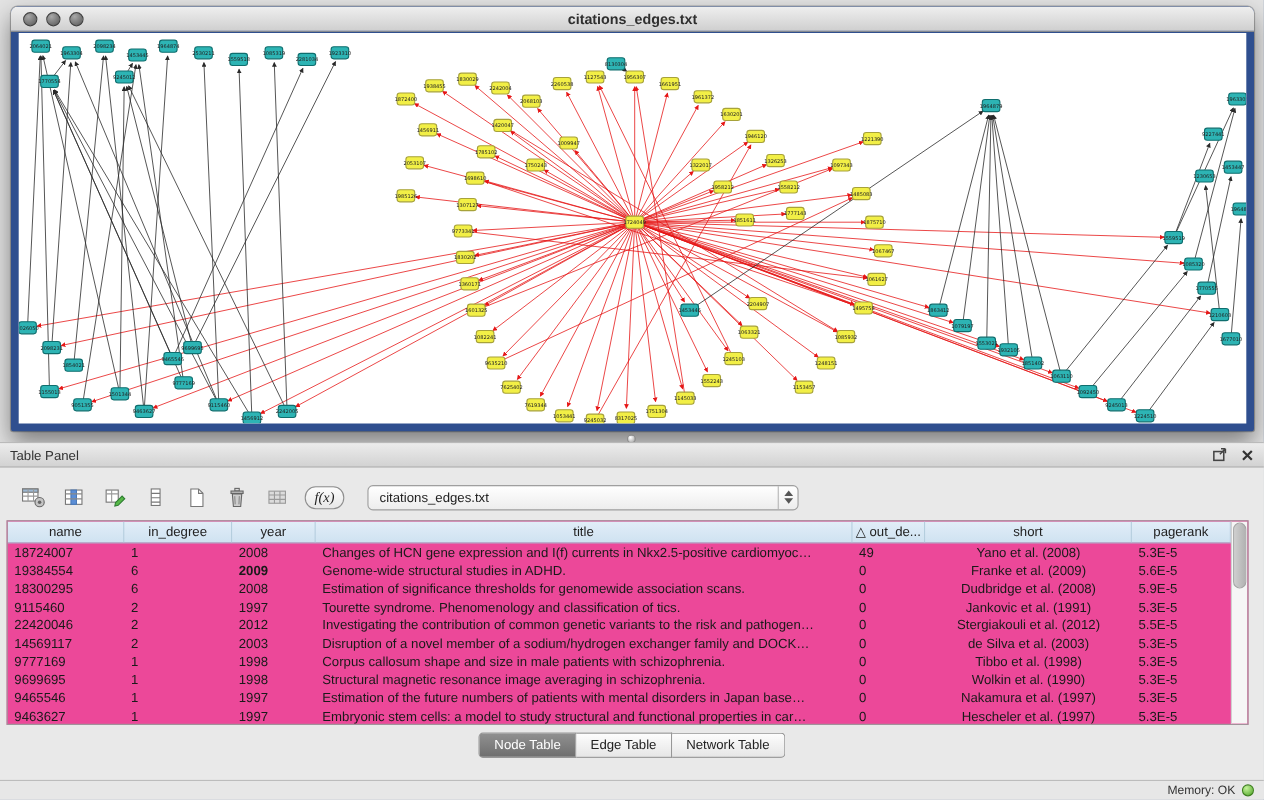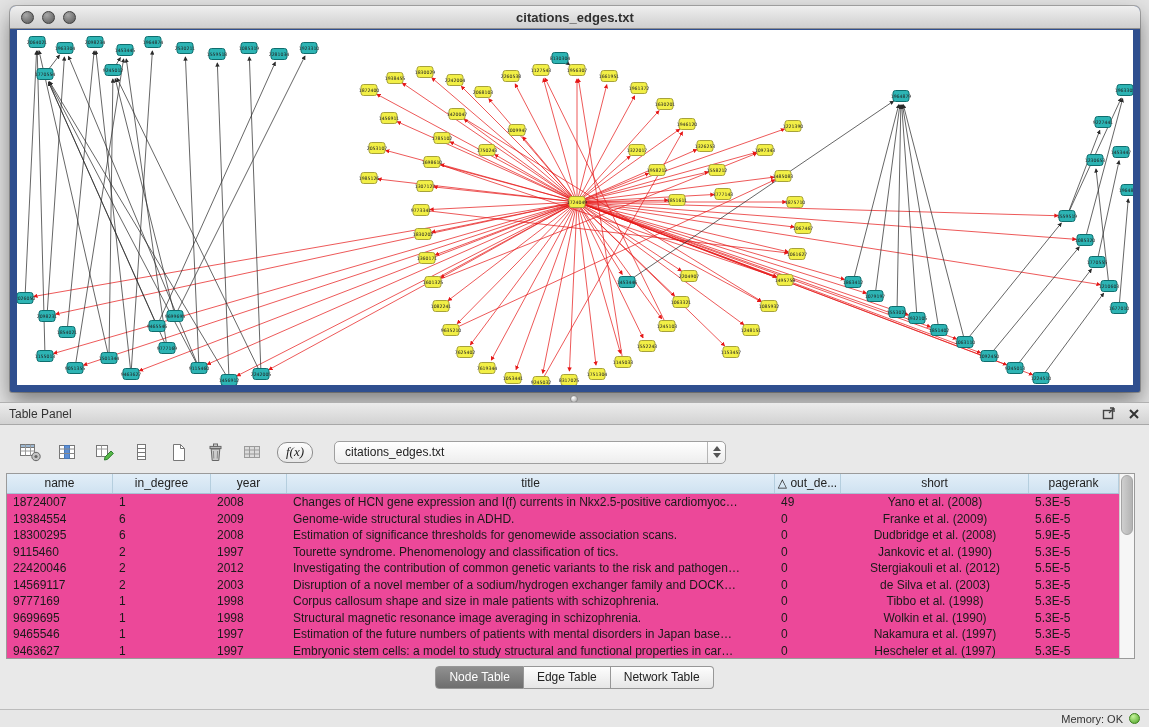--- a/index.html
+++ b/index.html
@@ -732,42 +732,42 @@
             <div class="td" style="width: 98px;">1</div>
             <div class="td" style="width: 76px;">2008</div>
             <div class="td" style="width: 488px;">Changes of HCN gene expression and I(f) currents in Nkx2.5-positive cardiomyoc…</div>
             <div class="td" style="width: 66px;">49</div>
             <div class="td c" style="width: 188px;">Yano et al. (2008)</div>
             <div class="td" style="width: 90px;">5.3E-5</div>
           </div>
           <div class="tr">
             <div class="td" style="width: 106px;">19384554</div>
             <div class="td" style="width: 98px;">6</div>
-            <div class="td" style="width: 76px;">2009</div>
+            <div class="td" style="width: 76px; font-weight: bold;">2009</div>
             <div class="td" style="width: 488px;">Genome-wide structural studies in ADHD.</div>
             <div class="td" style="width: 66px;">0</div>
             <div class="td c" style="width: 188px;">Franke et al. (2009)</div>
             <div class="td" style="width: 90px;">5.6E-5</div>
           </div>
           <div class="tr">
             <div class="td" style="width: 106px;">18300295</div>
             <div class="td" style="width: 98px;">6</div>
             <div class="td" style="width: 76px;">2008</div>
             <div class="td" style="width: 488px;">Estimation of significance thresholds for genomewide association scans.</div>
             <div class="td" style="width: 66px;">0</div>
             <div class="td c" style="width: 188px;">Dudbridge et al. (2008)</div>
             <div class="td" style="width: 90px;">5.9E-5</div>
           </div>
           <div class="tr">
             <div class="td" style="width: 106px;">9115460</div>
             <div class="td" style="width: 98px;">2</div>
             <div class="td" style="width: 76px;">1997</div>
             <div class="td" style="width: 488px;">Tourette syndrome. Phenomenology and classification of tics.</div>
             <div class="td" style="width: 66px;">0</div>
-            <div class="td c" style="width: 188px;">Jankovic et al. (1990)</div>
+            <div class="td c" style="width: 188px;">Jankovic et al. (1991)</div>
             <div class="td" style="width: 90px;">5.3E-5</div>
           </div>
           <div class="tr">
             <div class="td" style="width: 106px;">22420046</div>
             <div class="td" style="width: 98px;">2</div>
             <div class="td" style="width: 76px;">2012</div>
             <div class="td" style="width: 488px;">Investigating the contribution of common genetic variants to the risk and pathogen…</div>
             <div class="td" style="width: 66px;">0</div>
             <div class="td c" style="width: 188px;">Stergiakouli et al. (2012)</div>
             <div class="td" style="width: 90px;">5.5E-5</div>

